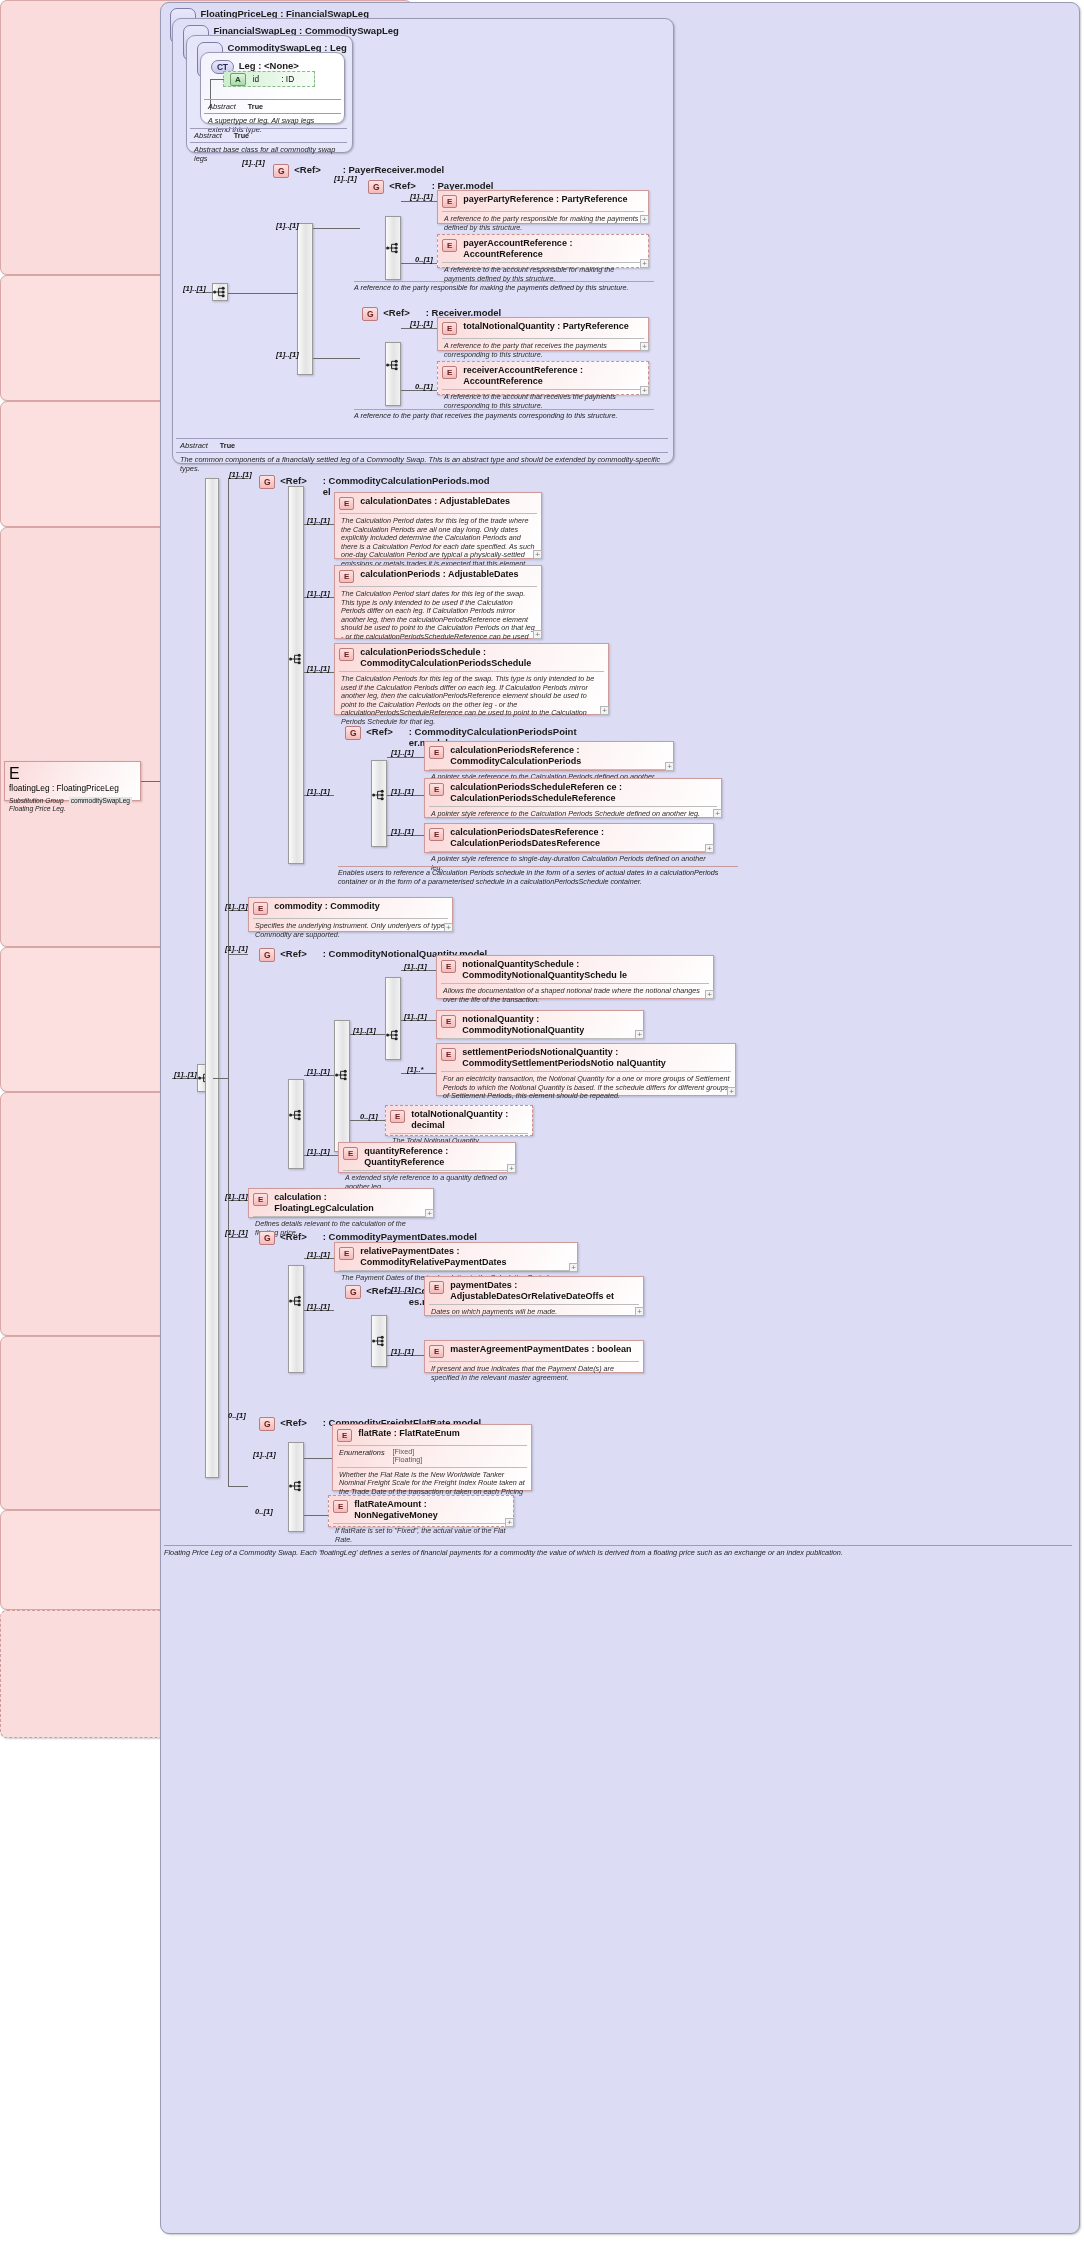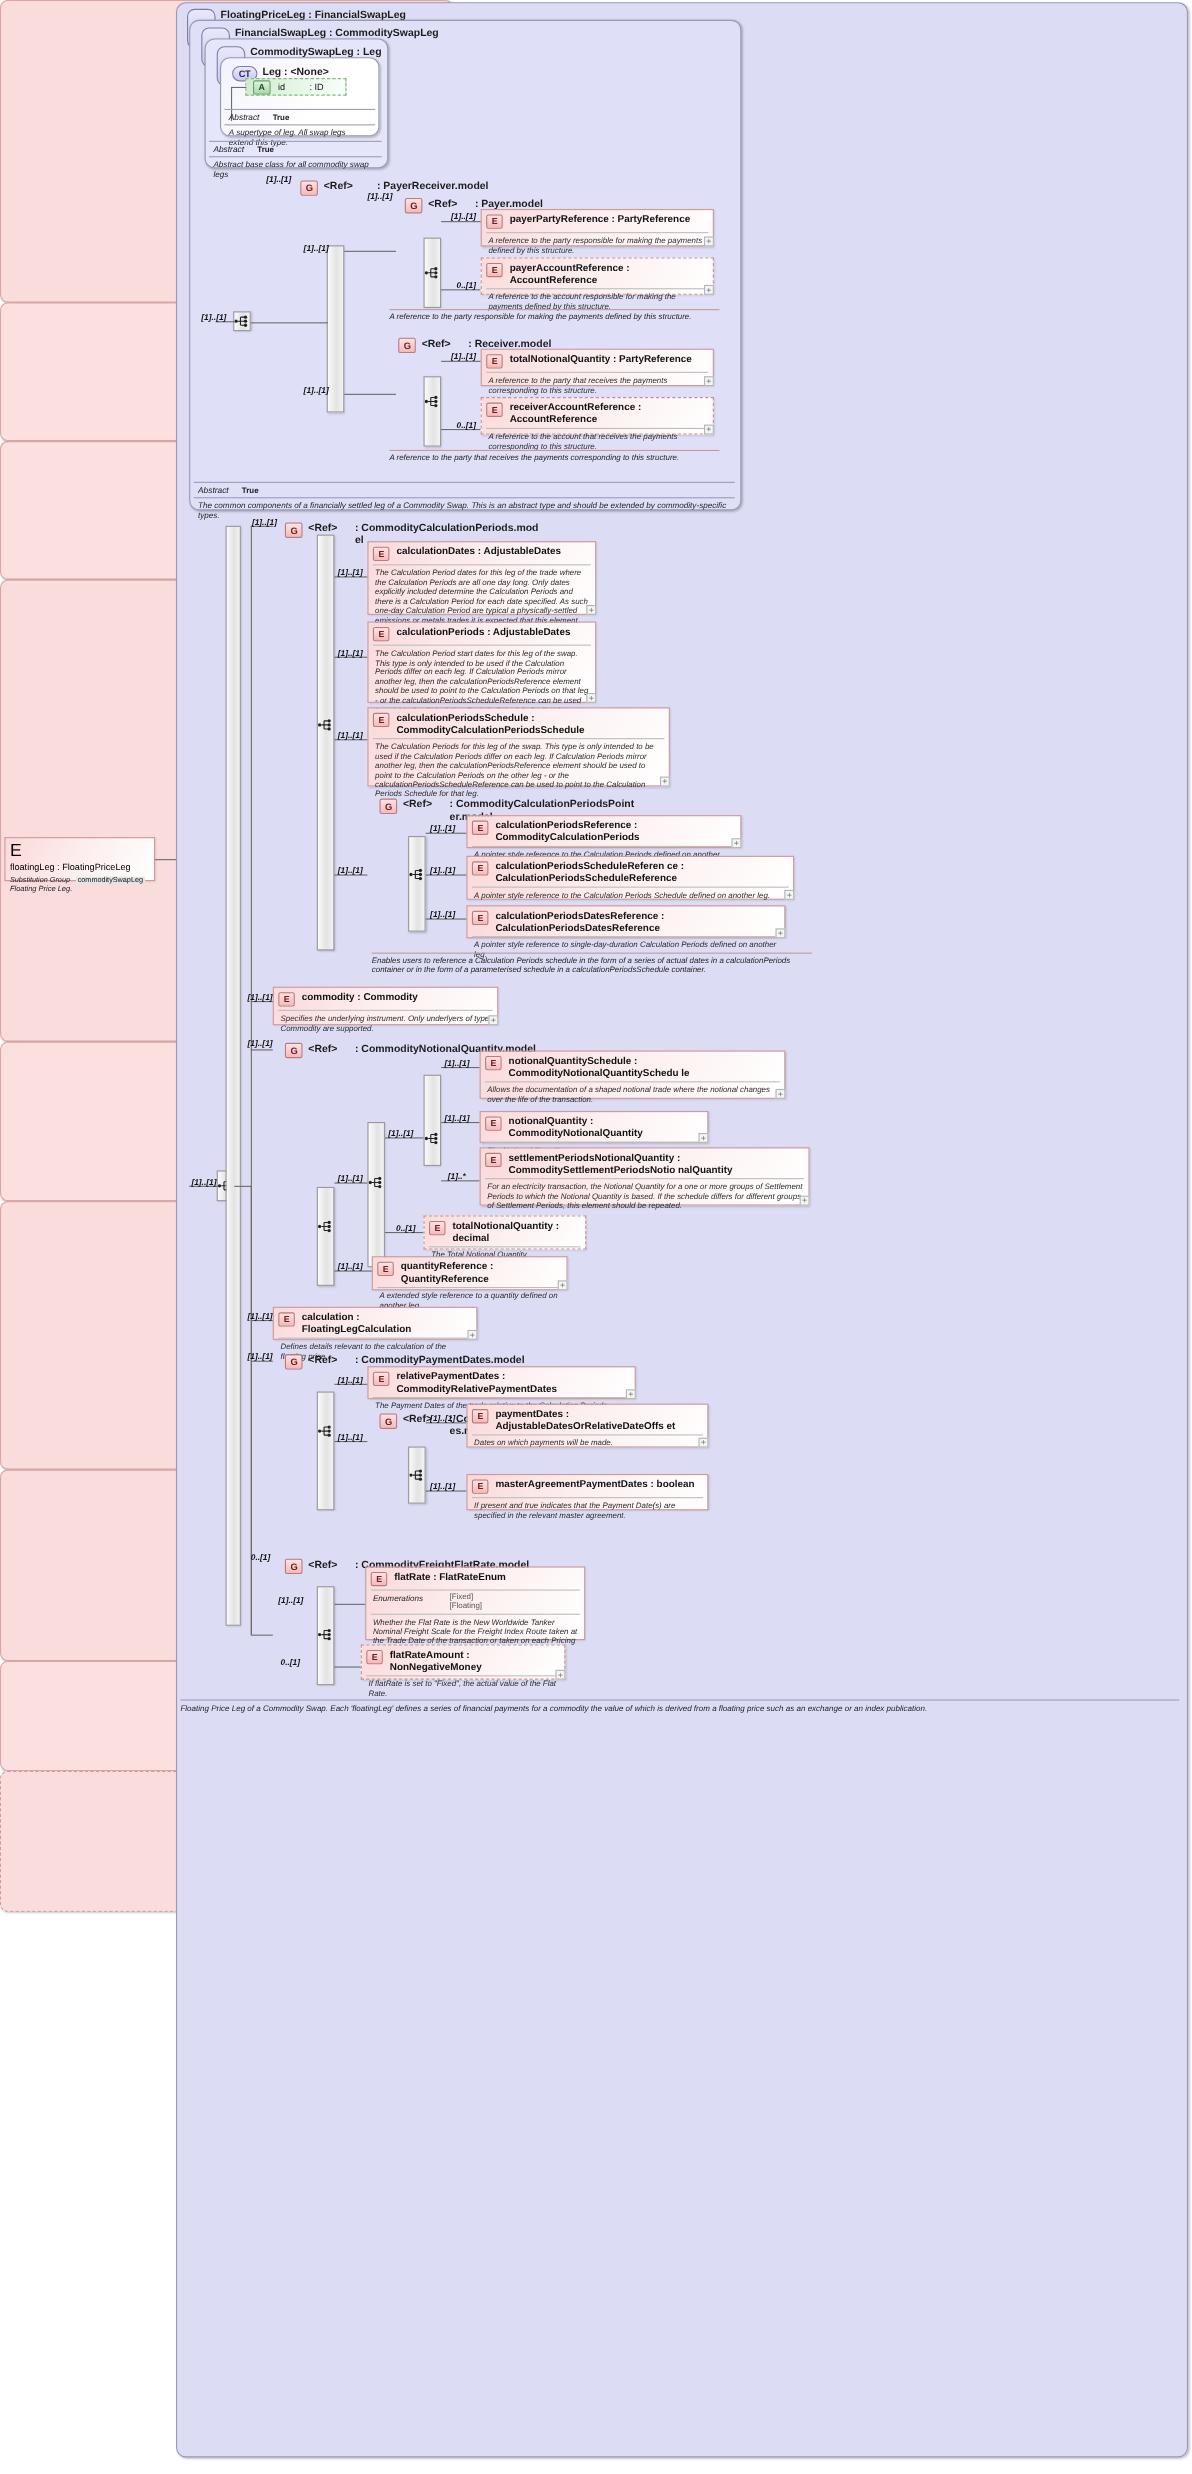--- a/index.html
+++ b/index.html
@@ -93,21 +93,21 @@
   }
   .el .el-name {
     font-size:9px; font-weight:bold; color:#111; line-height:10.5px;
   }
   .el .sep { border-top:1px solid #bdbdbd; margin:0 4px; }
   .el .doc {
     font-size:7.2px; font-style:italic; color:#2c2c2c;
     line-height:8.6px; padding:3px 5px 3px 6px;
   }
   .el .enum-row {
-    display:flex; padding:2px 5px 2px 6px; gap:24px;
+    display:flex; padding:2px 5px 2px 6px; gap:8px;
   }
   .el .enum-row .k { font-size:7.4px; font-style:italic; color:#1c1c1c; }
   .el .enum-row .v { font-size:7.2px; color:#555; line-height:8.4px; }
 
   .plusbtn {
     position:absolute; right:-1px; bottom:-1px;
     width:9px; height:9px; line-height:7px; text-align:center;
     font-size:8px; color:#777;
     border:1px solid #b5b5b5; background:#f4f4f4;
   }

